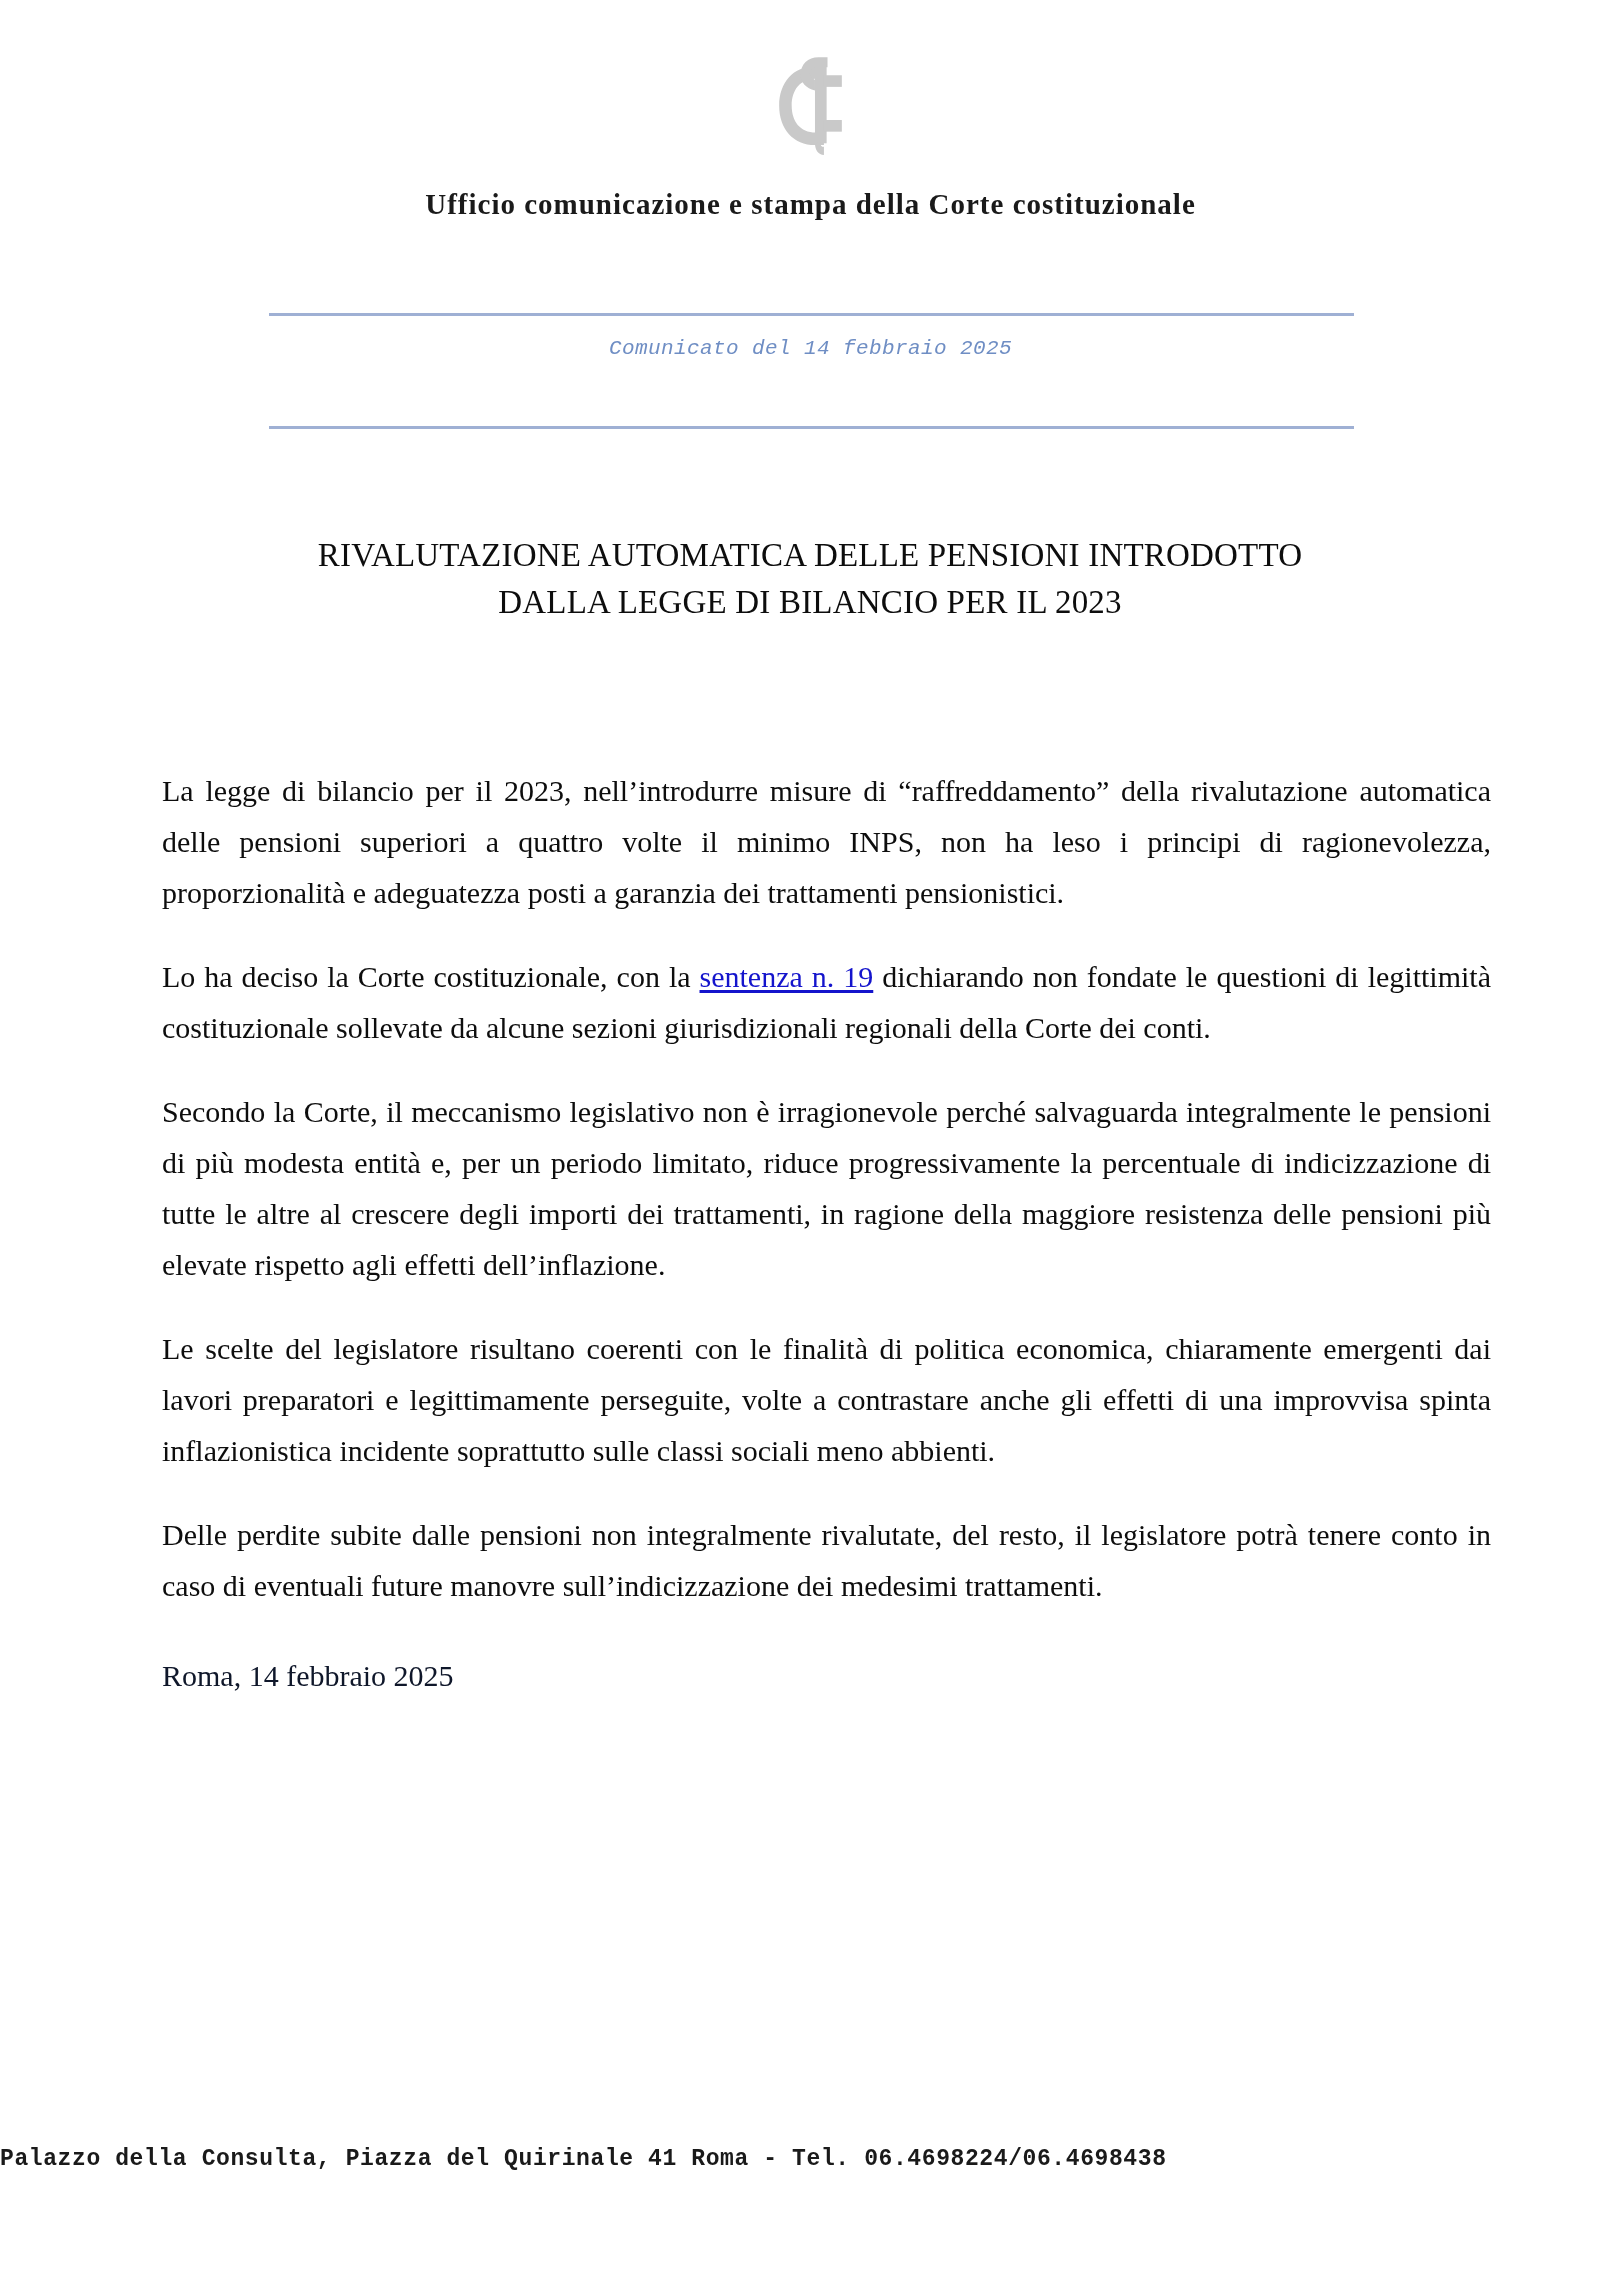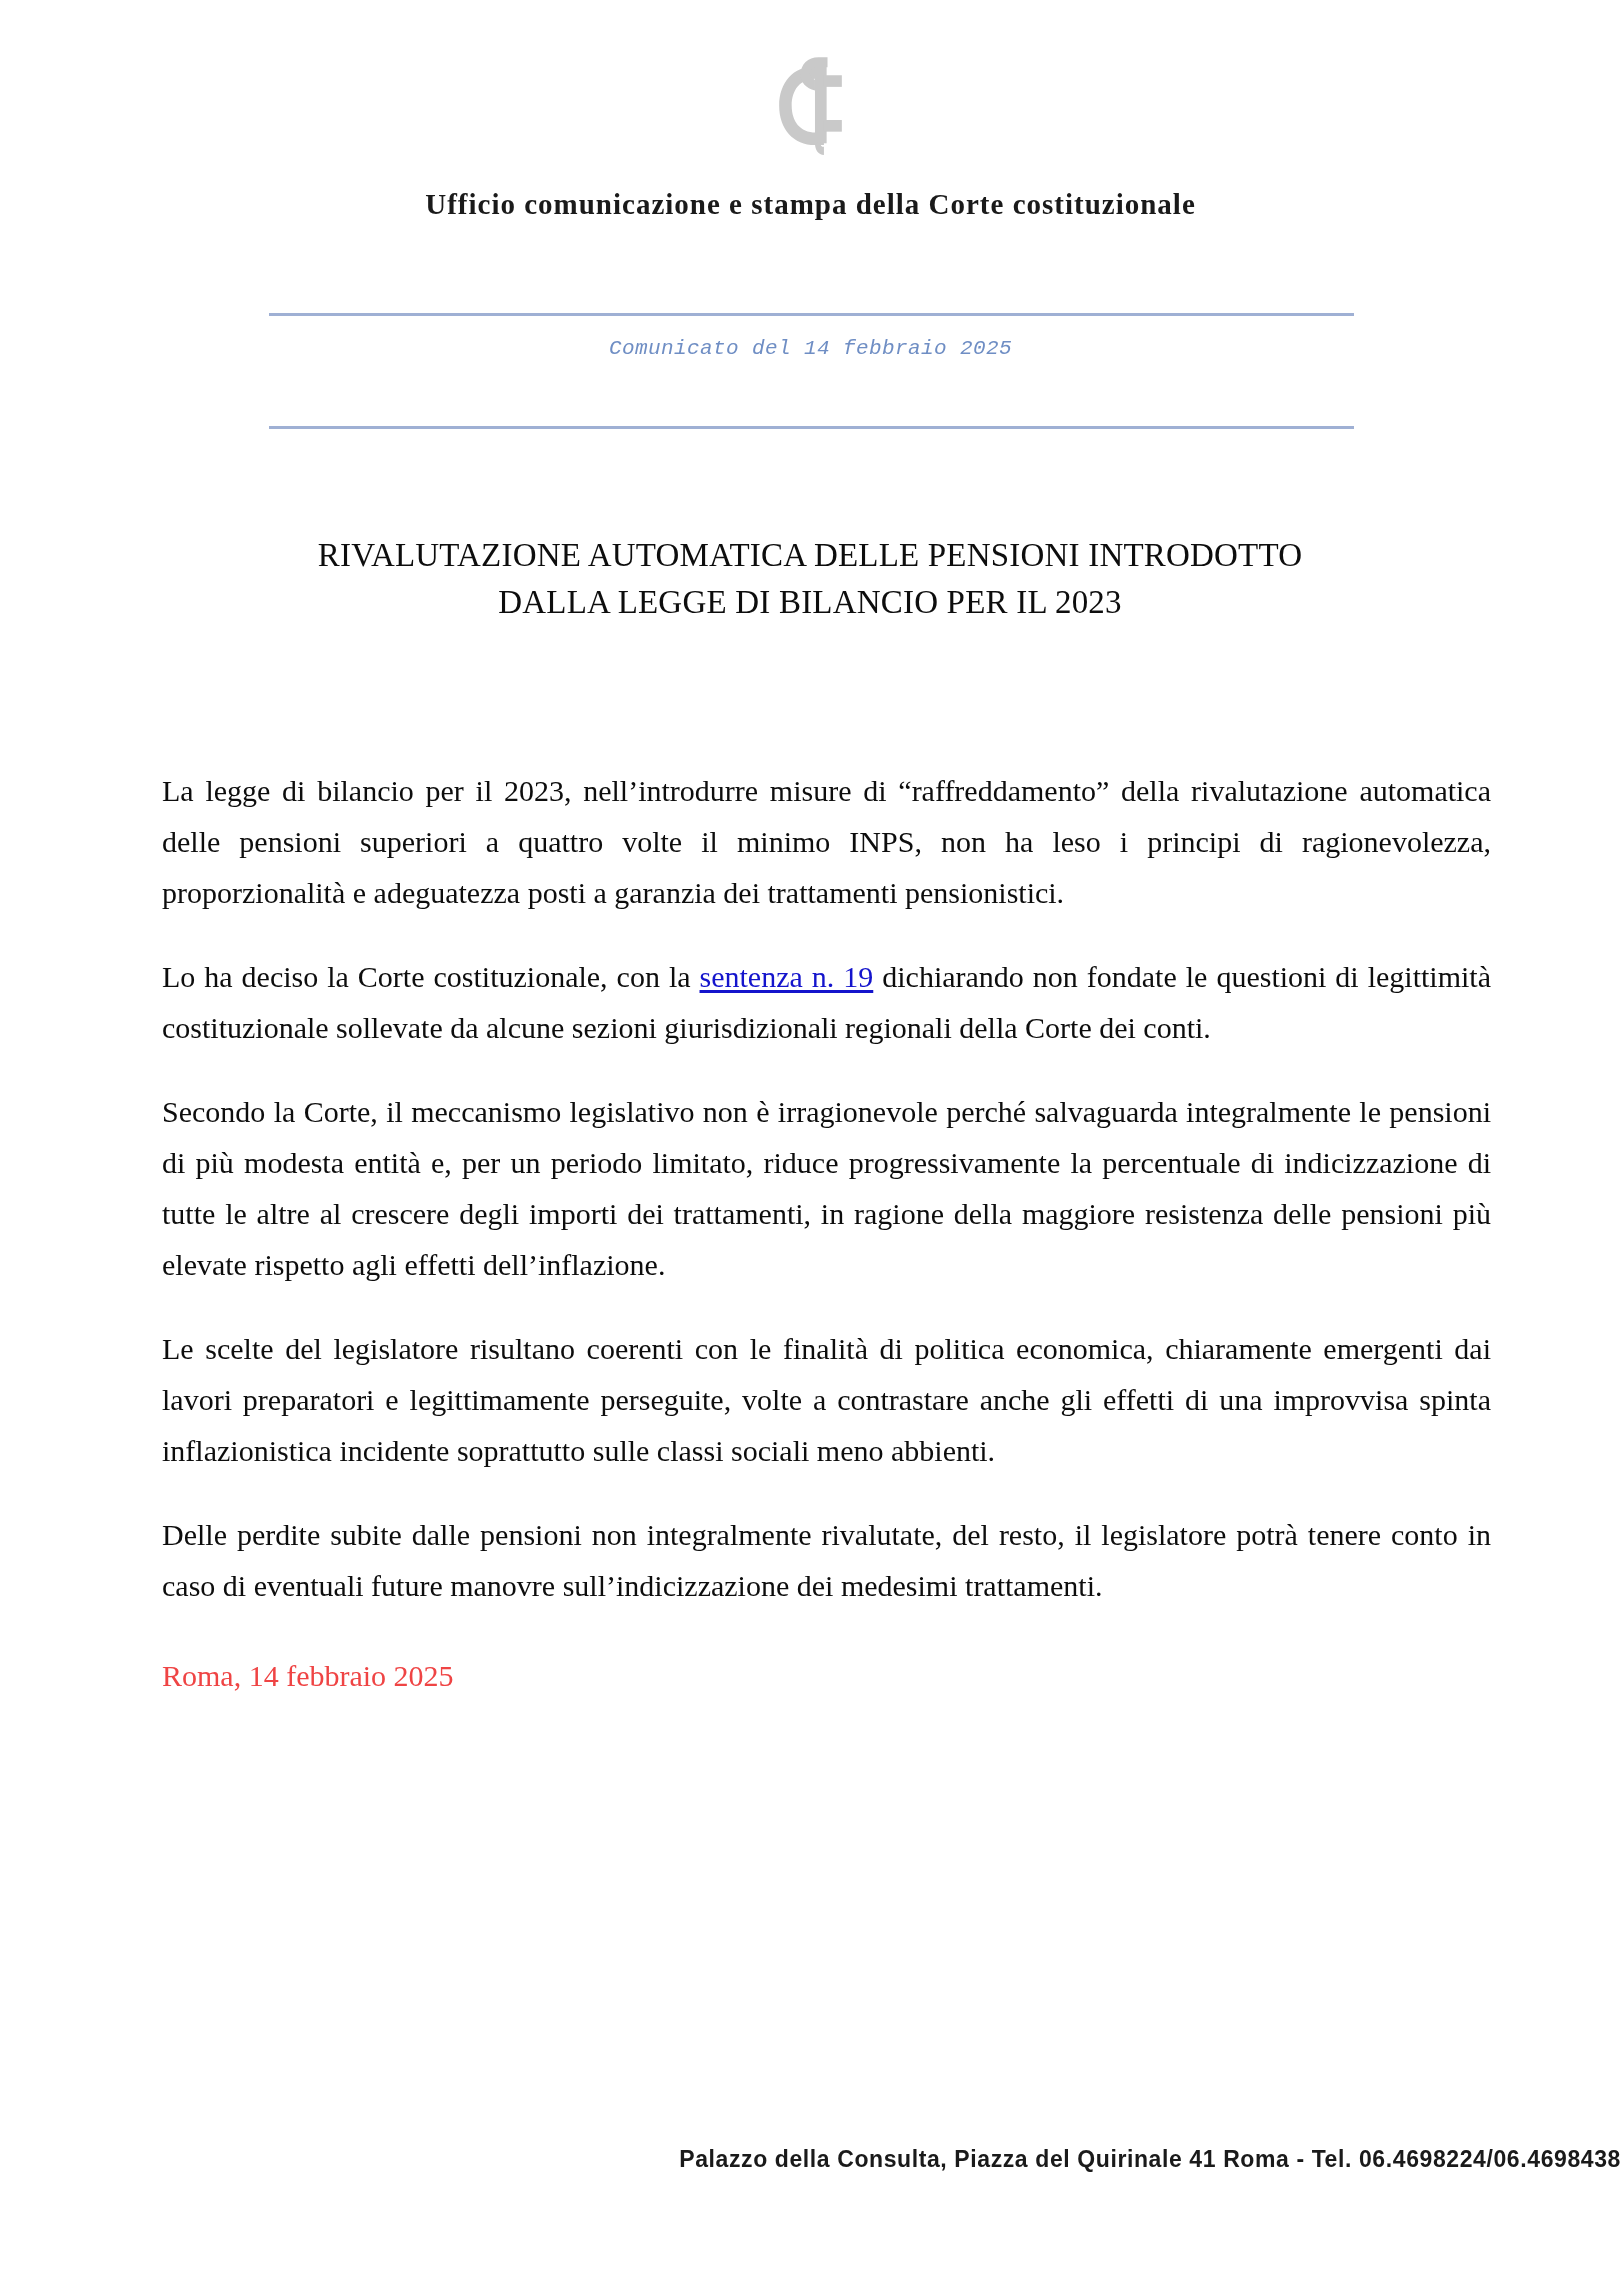--- a/index.html
+++ b/index.html
@@ -107,31 +107,31 @@
   a.doclink {
     color: #1414cc;
     text-underline-offset: 2.7px;
   }
 
   .sign-off {
     text-align: left;
     font-size: 30px;
     line-height: 51px;
     margin-top: 39px;
-    color: #ef4444;
+    color: #0f172a;
   }
 
   
   .footer {
     position: absolute;
     top: 2146px;
     left: 0;
     width: 100%;
-    text-align: right;
-    font-family: Liberation Sans, sans-serif;
+    text-align: left;
+    font-family: Liberation Mono, monospace;
     font-weight: bold;
     font-size: 23px;
     letter-spacing: 0.6px;
     color: #1a1a1a;
   }
 </style>
 </head>
 <body>
 
 <div class="page">

